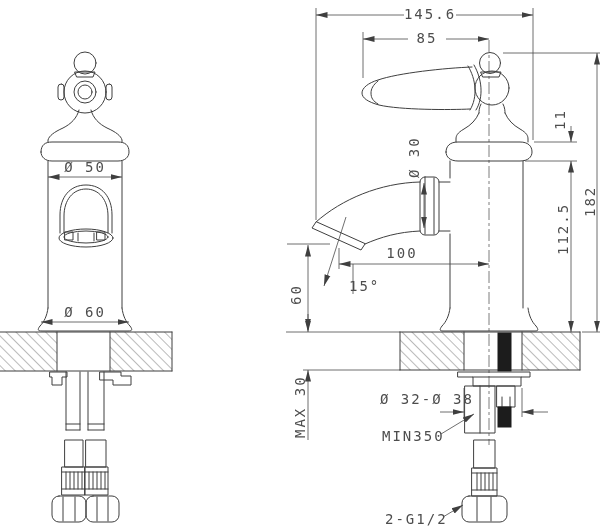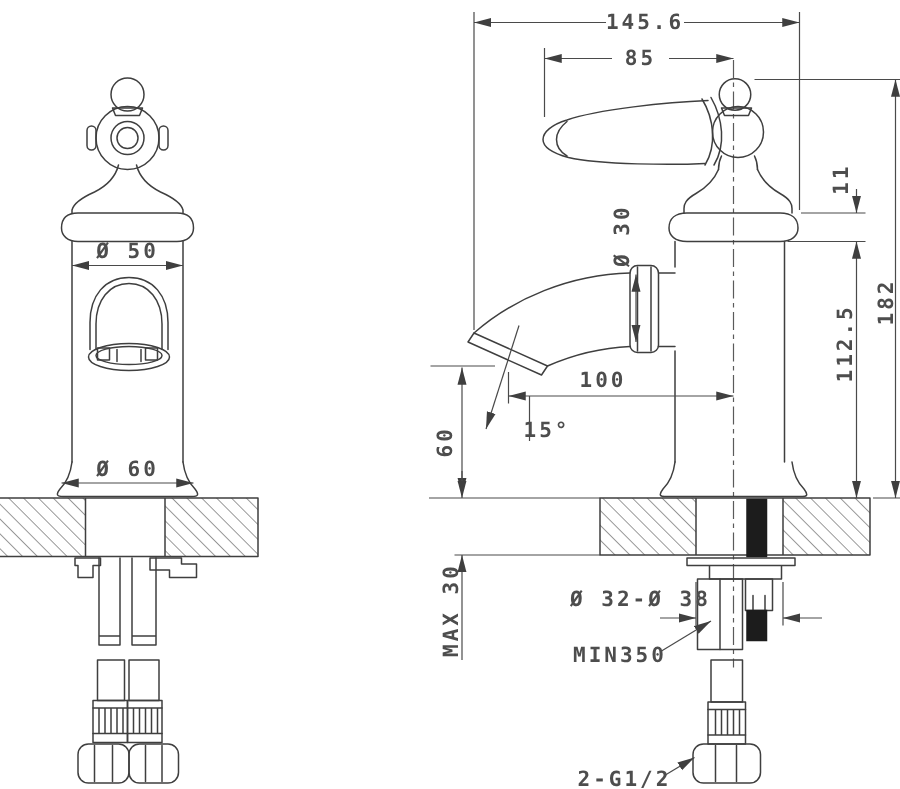--- a/index.html
+++ b/index.html
@@ -1,17 +1,17 @@
 <!DOCTYPE html>
 <html><head>
 <meta charset="utf-8">
 <style>
   html,body{margin:0;padding:0;background:#ffffff;}
   .sheet{position:relative;width:600px;height:526px;background:#ffffff;overflow:hidden;
-         font-family:"DejaVu Sans Mono", monospace;font-weight:bold;}
+         font-family:"DejaVu Sans Mono", monospace;}
   svg{display:block}
   svg .ln{fill:none;stroke:#3f3f3f;stroke-width:1;stroke-linecap:round;stroke-linejoin:round;}
   svg .dim{fill:none;stroke:#4a4a4a;stroke-width:0.8;}
   svg .cl{fill:none;stroke:#5a5a5a;stroke-width:0.8;stroke-dasharray:12 3 3 3;}
   svg .fill-dark{fill:#1c1c1c;stroke:#1c1c1c;stroke-width:1;}
   svg .hatched{fill:url(#hatch);stroke:none;}
   svg text.dtx{fill:#4d4d4d;stroke:none;font-family:"DejaVu Sans Mono",monospace;
                font-size:14px;letter-spacing:2px;}
 </style>
 </head>

